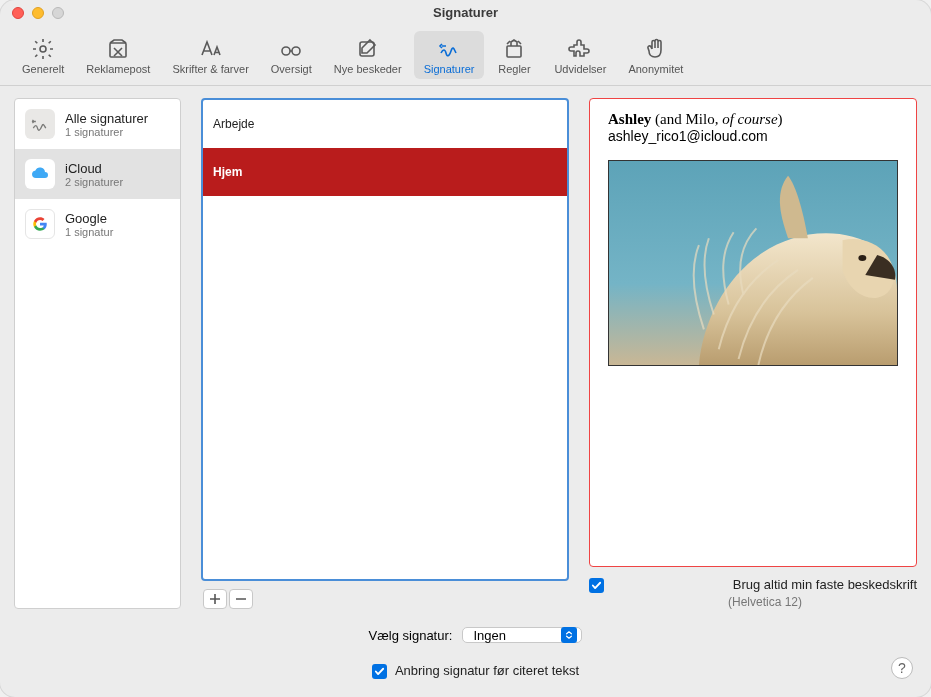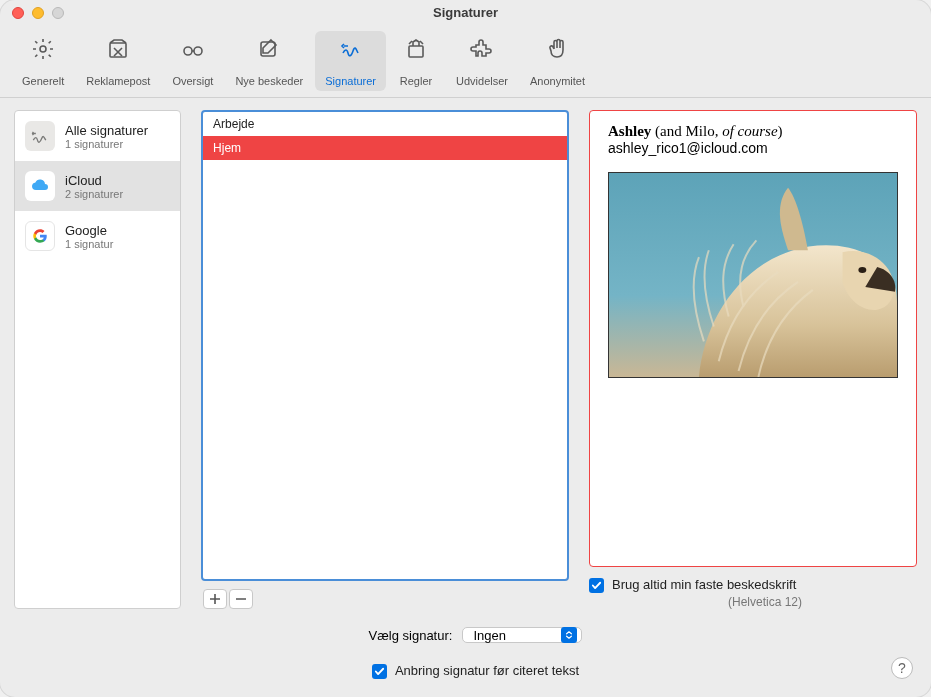--- a/index.html
+++ b/index.html
@@ -10,47 +10,47 @@
     .tl { width: 12px; height: 12px; border-radius: 50%; }
     .tl-close { background: #ff5f57; border: 0.5px solid #e0443e; }
     .tl-min { background: #febc2e; border: 0.5px solid #dfa023; }
     .tl-max { background: #d6d6d6; border: 0.5px solid #b8b8b8; }
     .title { position: absolute; left: 0; right: 0; text-align: center; font-size: 13px; font-weight: 600; color: #3a3a3a; pointer-events: none; }
     .toolbar { display: flex; padding: 6px 12px 6px 12px; gap: 2px; border-bottom: 1px solid #d0d0d0; }
     .tb-item { display: flex; flex-direction: column; align-items: center; padding: 4px 10px; border-radius: 6px; min-width: 56px; cursor: default; }
     .tb-item.active { background: #dcdcdc; }
     .tb-icon { width: 28px; height: 28px; display: flex; align-items: center; justify-content: center; color: #5a5a5a; }
     .tb-item.active .tb-icon { color: #0a6dd6; }
-    .tb-label { font-size: 11px; color: #555; margin-top: 12px; }
+    .tb-label { font-size: 11px; color: #555; margin-top: 0; }
     .tb-item.active .tb-label { color: #0a6dd6; }
     .content { flex: 1; display: flex; padding: 12px 14px 8px 14px; gap: 20px; }
     .sidebar { width: 168px; background: #fff; border: 1px solid #cfcfcf; border-radius: 4px; overflow: hidden; }
     .sb-row { display: flex; align-items: center; padding: 10px 10px; gap: 10px; }
     .sb-row.selected { background: #e2e2e2; }
     .sb-icon { width: 30px; height: 30px; border-radius: 6px; display: flex; align-items: center; justify-content: center; flex-shrink: 0; }
     .sb-icon.all { background: #e9e8e6; }
     .sb-icon.icloud { background: #fff; }
     .sb-icon.google { background: #fff; border: 1px solid #e5e5e5; }
     .sb-text { display: flex; flex-direction: column; }
     .sb-title { font-size: 13px; color: #222; }
     .sb-sub { font-size: 11px; color: #777; }
     .midcol { display: flex; flex-direction: column; width: 370px; }
     .siglist { flex: 1; background: #fff; border: 2px solid #4a8ed8; border-radius: 4px; overflow: hidden; }
-    .sig-row { padding: 5px 10px; font-size: 12px; color: #222; }
-    .sig-row.selected { background: #ef4444; color: #fff; }
+    .sig-row { padding: 17px 10px; font-size: 12px; color: #222; }
+    .sig-row.selected { background: #b91c1c; color: #fff; font-weight: bold; }
     .addremove { display: flex; gap: 2px; margin-top: 8px; margin-left: 2px; }
     .ar-btn { width: 24px; height: 20px; border: 1px solid #c8c8c8; background: #fff; border-radius: 4px; display: flex; align-items: center; justify-content: center; font-size: 15px; color: #555; }
     .rightcol { flex: 1; display: flex; flex-direction: column; }
     .preview { flex: 1; background: #fff; border: 1px solid #ef4444; border-radius: 4px; padding: 12px 18px; font-family: Georgia, serif; font-size: 15px; color: #000; }
     .preview .name { }
     .preview .email { font-family: Helvetica, Arial, sans-serif; font-size: 14px; }
     .preview .photo { margin-top: 16px; width: 290px; height: 206px; border: 1px solid #333; background: linear-gradient(to bottom, #5da3b8 0%, #74b4c6 60%, #c9b795 100%); position: relative; overflow: hidden; }
     .dog-svg { position: absolute; right: 0; bottom: 0; height: 100%; }
     .rt-controls { margin-top: 10px; }
-    .chk-row { display: flex; align-items: flex-start; gap: 8px; font-size: 13px; color: #222; }
+    .chk-row { display: flex; align-items: flex-start; gap: 8px; font-size: 13px; color: #222; justify-content: space-between; }
     .chk-sub { font-size: 12px; color: #777; margin-left: 24px; margin-top: 2px; text-align: center; }
     .checkbox { width: 15px; height: 15px; background: #0071e3; border-radius: 3px; display: flex; align-items: center; justify-content: center; flex-shrink: 0; margin-top: 1px; }
     .checkbox svg { width: 11px; height: 11px; }
     .bottom { padding: 10px 16px 18px 16px; display: flex; flex-direction: column; align-items: center; gap: 20px; position: relative; margin-left: 20px; }
     .sel-row { display: flex; align-items: center; gap: 10px; font-size: 13px; }
     .select { display: flex; align-items: center; background: #fff; border: 1px solid #c8c8c8; border-radius: 5px; padding: 2px 4px 2px 10px; min-width: 120px; height: 16px; font-size: 13px; }
     .sel-caret { margin-left: auto; width: 16px; height: 16px; background: #0071e3; border-radius: 3px; display: flex; align-items: center; justify-content: center; }
     .help { position: absolute; right: 18px; bottom: 18px; width: 22px; height: 22px; border-radius: 50%; border: 1px solid #bbb; background: #fff; display: flex; align-items: center; justify-content: center; font-size: 14px; color: #666; }
   </style>
 </head>
@@ -77,20 +77,28 @@
       <div class="tb-label">Generelt</div>
     </div>
     <div class="tb-item">
       <div class="tb-icon">
         <svg viewBox="0 0 24 24" width="24" height="24" fill="none" stroke="currentColor" stroke-width="1.6">
             <rect x="4" y="6" width="16" height="14" rx="1"></rect>
             <path d="M4 6l4-3h8l4 3M8 11l8 8M16 11l-8 8"></path>
           </svg>
       </div>
       <div class="tb-label">Reklamepost</div>
+    </div>
+    <div class="tb-item">
+      <div class="tb-icon">
+        <svg viewBox="0 0 24 24" width="24" height="24" fill="none" stroke="currentColor" stroke-width="1.6">
+            <path d="M3 18L8 5l5 13M5 14h6M15 18l3-8 3 8M16.2 15.5h3.6"></path>
+          </svg>
+      </div>
+      <div class="tb-label">Skrifter &amp; farver</div>
     </div>
     <div class="tb-item">
       <div class="tb-icon">
         <svg viewBox="0 0 24 24" width="24" height="24" fill="none" stroke="currentColor" stroke-width="1.6">
             <circle cx="7" cy="14" r="4"></circle>
             <circle cx="17" cy="14" r="4"></circle>
             <path d="M11 14h2"></path>
           </svg>
       </div>
       <div class="tb-label">Oversigt</div>

